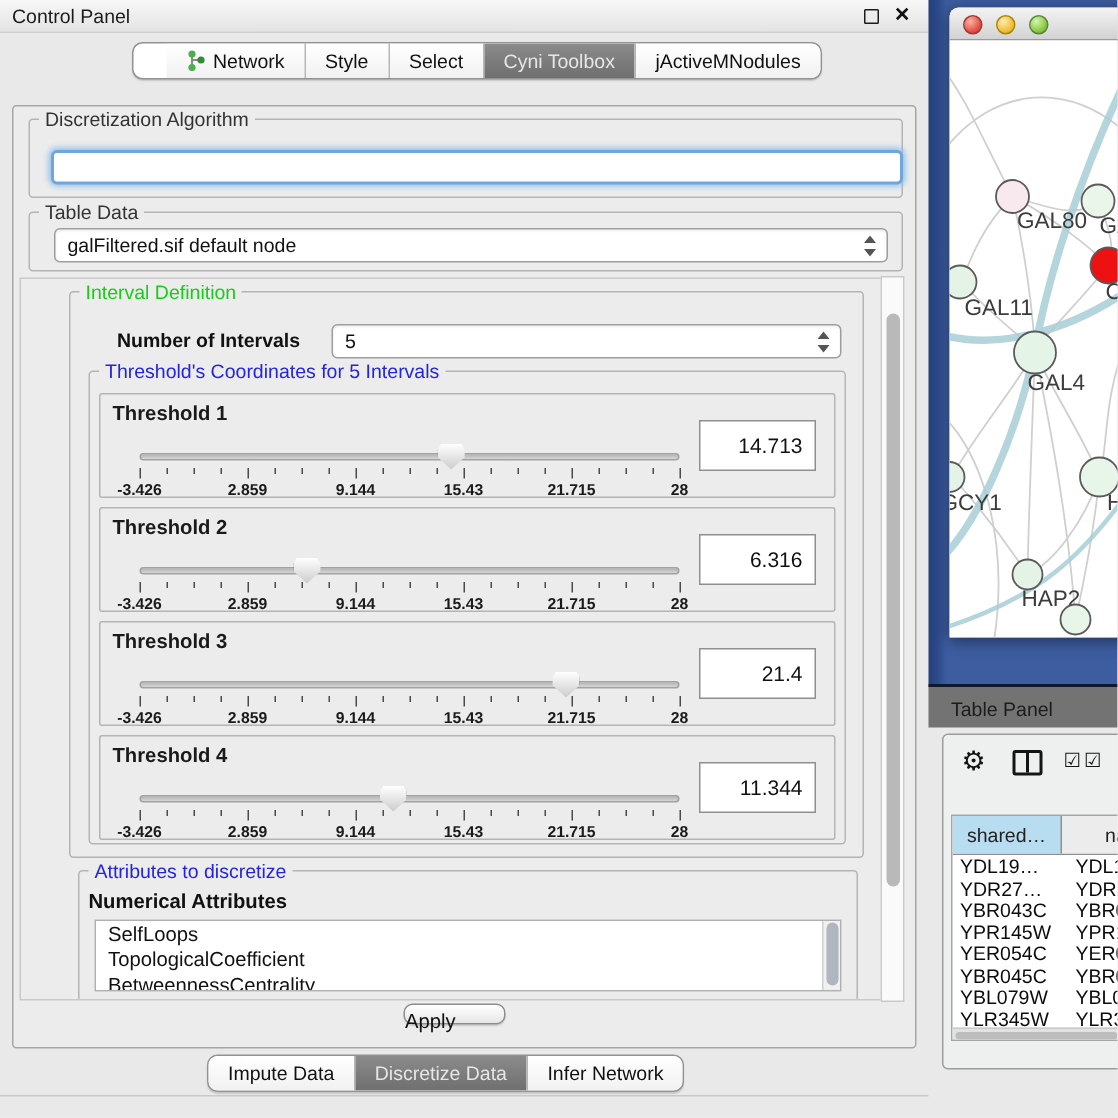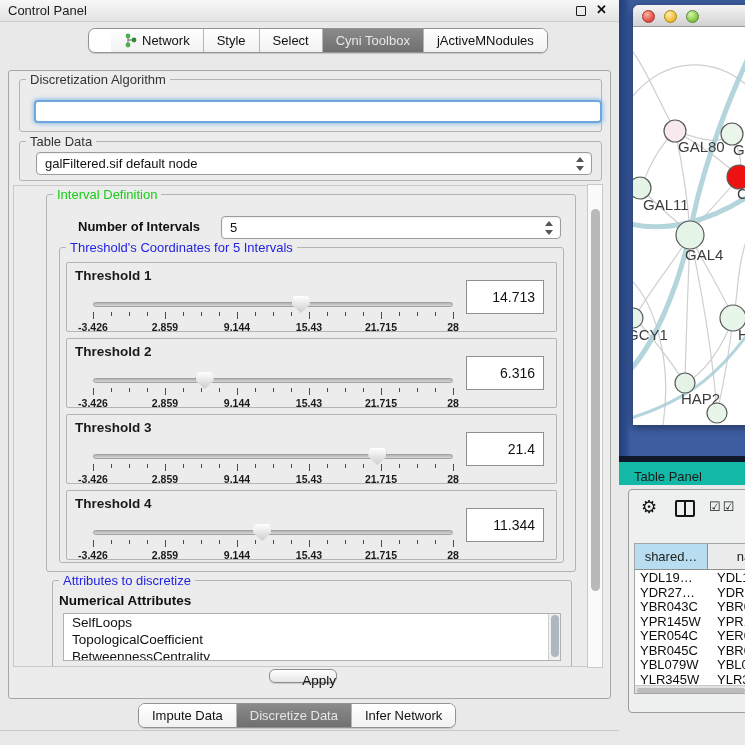--- a/index.html
+++ b/index.html
@@ -76,40 +76,40 @@
     border:1px solid #8f8f8f; font-size:14px; line-height:32px; text-align:right; padding-right:8px; color:#111; }
 
   
   .listbox { position:absolute; background:#fff; border:1px solid #b0b0b0; overflow:hidden; }
   .list-item { font-size:13.5px; padding:1px 0 1px 8px; color:#111; white-space:nowrap; }
   .list-scroll { position:absolute; right:0; top:0; width:12px; height:100%; background:#f0f0f0; border-left:1px solid #d0d0d0; }
   .list-scroll .vthumb { position:absolute; left:2px; top:1px; width:8px; height:42px; background:#aeb6bf; border-radius:4px; }
 
   .apply-btn { position:absolute; left:260px; top:598px; width:68px; height:14px;
     background:linear-gradient(#ffffff,#e6e6e6); border:1px solid #8d8d8d; border-radius:6px;
-    font-size:13.5px; text-align:right; line-height:22px; color:#111; box-shadow:0 1px 1px rgba(0,0,0,0.15); }
+    font-size:13.5px; text-align:left; line-height:22px; color:#111; box-shadow:0 1px 1px rgba(0,0,0,0.15); }
 
   .panel-bottom-line { position:absolute; left:0; top:730px; width:619px; border-top:1px solid #c9c9c9; }
 
   
   #right-panel { position:absolute; left:619px; top:0; width:126px; height:745px; }
   .blue-area { position:absolute; left:0; top:0; width:126px; height:456px;
     background:linear-gradient(90deg,#24407b 0px,#2c4a8a 6px,#3d5da0 12px,#3d5da0 100%);padding-left:42px; }
   .mac-window { position:absolute; left:14px; top:5px; width:132px; height:420px; border-radius:6px 6px 0 0;
     box-shadow:0 2px 10px rgba(0,0,0,0.45); overflow:hidden; background:#fff; }
   .mac-titlebar { position:absolute; left:0; top:0; width:100%; height:22px;
     background:linear-gradient(#f4f4f4,#d2d2d2); border-bottom:1px solid #9a9a9a; }
   .light { position:absolute; top:4.5px; width:13px; height:13px; border-radius:50%; }
   .light.red   { left:9px;  background:radial-gradient(circle at 35% 30%,#ffb3a6,#e2574a 60%,#b93b30); border:0.5px solid #a33; }
   .light.yellow{ left:31px; background:radial-gradient(circle at 35% 30%,#ffeab0,#f2c03f 60%,#cf9a22); border:0.5px solid #a80; }
   .light.green { left:53px; background:radial-gradient(circle at 35% 30%,#d5f5ae,#8ccb47 60%,#65a32b); border:0.5px solid #583; }
   .net-canvas { position:absolute; left:0; top:22px; width:132px; height:398px; background:#fff; }
   .nodelabel { font-family:"Liberation Sans",sans-serif; font-size:15px; fill:#3c3c3c; }
 
-  .tp-strip { position:absolute; left:0; top:456px; width:126px; height:29px; background:#14b8a6; border-top:6px solid #0f172a; }
+  .tp-strip { position:absolute; left:0; top:456px; width:126px; height:29px; background:#737373; border-top:2px solid #0f172a; }
   .tp-strip .tp-title { position:absolute; left:15px; top:7px; font-size:13px; color:#1c1c1c; }
 
   .tablebox { position:absolute; left:9px; top:489px; width:134px; height:224px;
     background:#eef0f0; border:1px solid #9c9c9c; border-radius:4px; }
   .gear { position:absolute; left:12px; top:8px; font-size:18px; color:#141414; line-height:18px; }
   .colicon { position:absolute; left:46px; top:10px; width:20px; height:17px; border:2px solid #141414; border-radius:2px; }
   .colicon::after { content:""; position:absolute; left:7px; top:0; width:2px; height:13px; background:#141414; }
   .checks { position:absolute; left:80px; top:9px; font-size:13px; letter-spacing:2px; color:#141414; }
 
   .dtable { position:absolute; left:5px; top:53px; width:200px; height:151px; background:#fff; border:1px solid #a5a5a5; overflow:hidden; }

